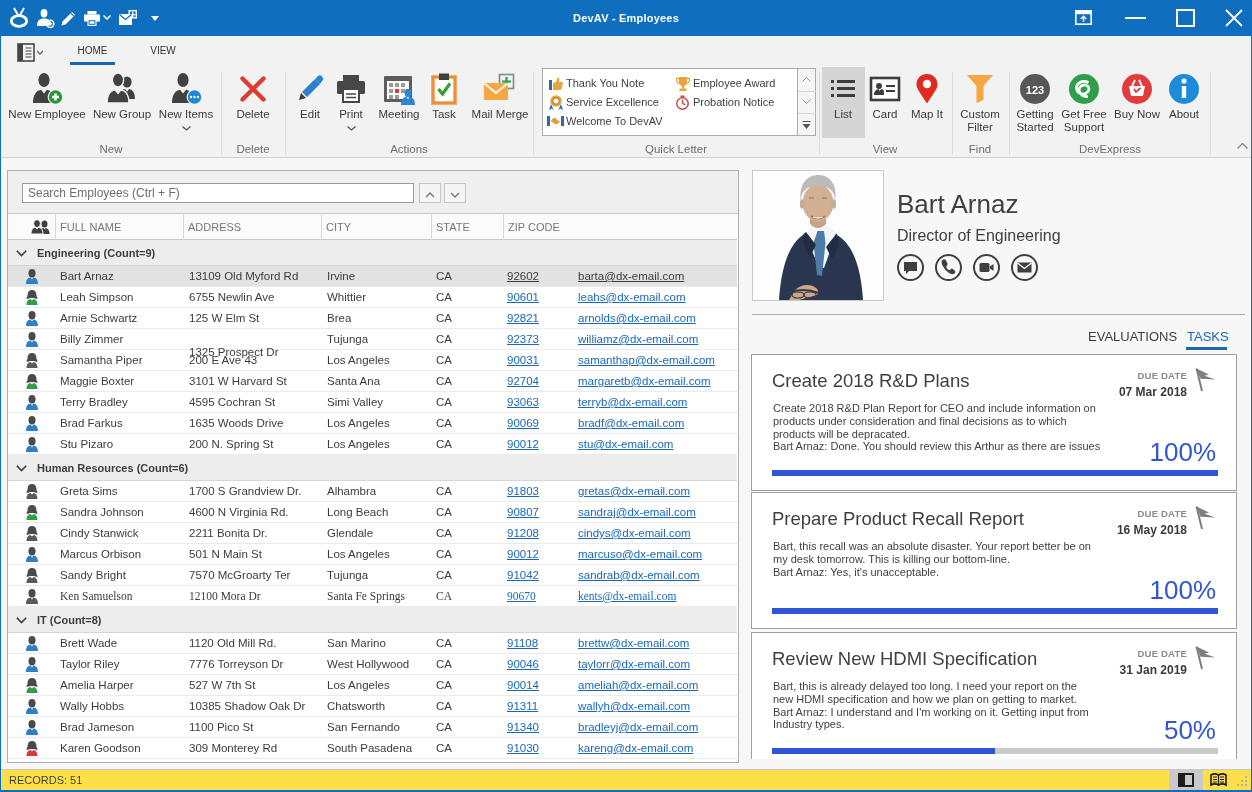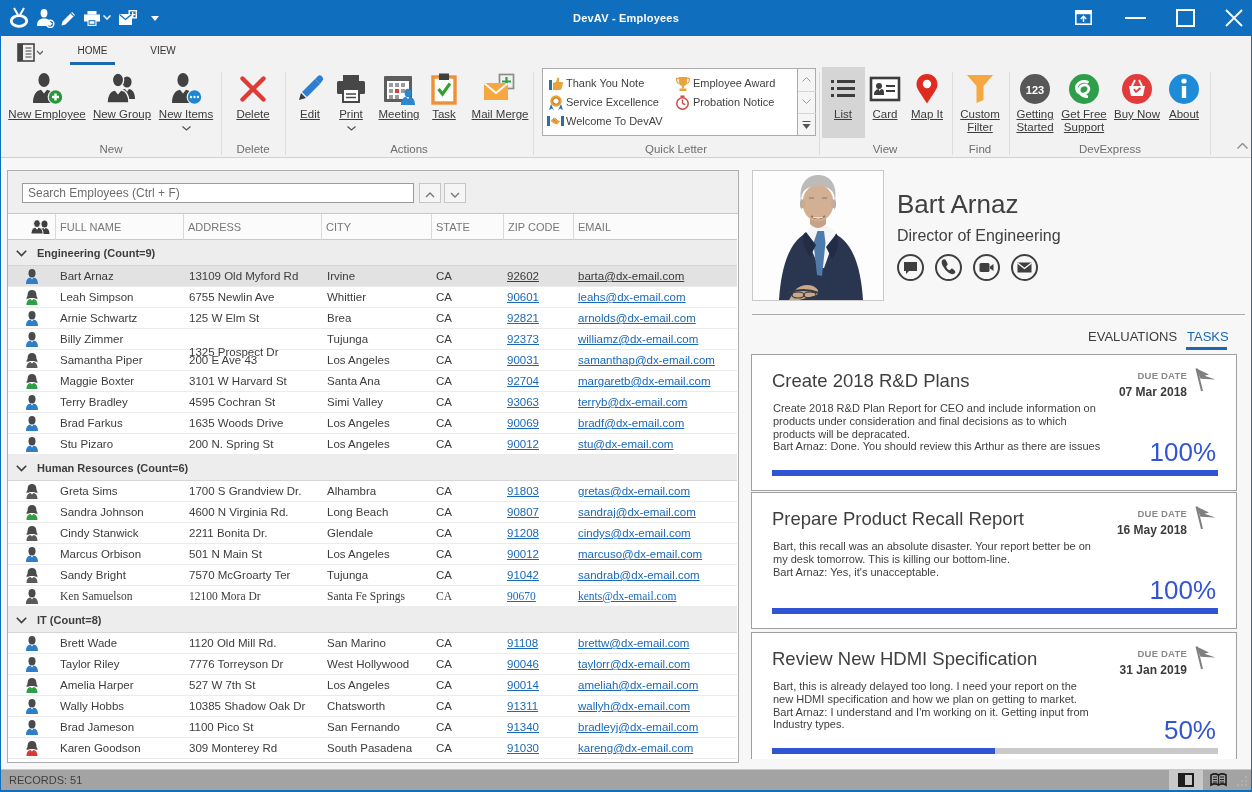--- a/index.html
+++ b/index.html
@@ -16,21 +16,21 @@
 
 #tabsrow { position:absolute; left:1px; top:36px; width:1250px; height:31px; background:#f2f2f2; }
 .rtab { position:absolute; top:0; height:31px; line-height:30px; font-size:10px; color:#333; }
 #tab-home { left:68px; width:47px; text-align:center; }
 #tab-home .ul { position:absolute; left:1px; bottom:2px; width:45px; height:3px; background:#1d66b0; }
 #tab-view { left:142px; width:40px; text-align:center; }
 
 #ribbon { position:absolute; left:1px; top:67px; width:1250px; height:91px; background:#f2f2f2; border-bottom:1px solid #d0d0d0; }
 .rsep { position:absolute; top:5px; height:83px; width:1px; background:#dcdcdc; }
 .rgl { position:absolute; top:76px; height:16px; font-size:11.5px; color:#6e6e6e; text-align:center; }
-.rbtn { position:absolute; top:2px; width:70px; text-align:center; font-size:11.5px; color:#3b3b3b;text-decoration:underline; }
+.rbtn { position:absolute; top:2px; width:70px; text-align:center; font-size:11.5px; color:#3b3b3b; }
 .rbtn .ric { display:block; margin:4px auto 3px; width:32px; height:32px; }
 .rlabel { line-height:13px; }
 
 #main { position:absolute; left:1px; top:158px; width:1250px; height:611px; background:#f7f7f7; }
 #lpanel { position:absolute; left:6px; top:12px; width:732px; height:593px; background:#efefef; border:1px solid #adadad; }
 
 #search { position:absolute; left:21px; top:25px; width:392px; height:20px; background:#fff; border:1px solid #9b9b9b; font-size:12px; color:#6d6d6d; line-height:19px; padding-left:5px; }
 .sbtn { position:absolute; top:25px; width:22px; height:20px; background:#f5f5f5; border:1px solid #c6c6c6; color:#777; text-align:center; }
 .sbtn svg { margin-top:5px; }
 
@@ -56,21 +56,21 @@
 .card { position:absolute; left:750px; margin-top:3px; width:486px; background:#fff; border:1px solid #9f9f9f; }
 .ctitle { position:absolute; left:20px; top:15px; font-size:18.5px; color:#3f3f3f; white-space:nowrap; }
 .cdue { position:absolute; right:49px; top:15px; font-size:9.5px; font-weight:bold; color:#8a8a8a; letter-spacing:0.2px; }
 .cdate { position:absolute; right:49px; top:30px; font-size:12px; font-weight:bold; color:#3b3b3b; }
 .cflag { position:absolute; right:20px; top:13px; }
 .cbody { position:absolute; left:21px; top:47px; width:400px; font-size:11px; line-height:12.8px; color:#3f3f3f; white-space:nowrap; }
 .cpct { position:absolute; right:20px; top:82px; font-size:26px; color:#3155d4; }
 .cbar { position:absolute; left:20px; top:115px; width:446px; height:6px; background:#c9c9c9; }
 .cbar .fill { position:absolute; left:0; top:0; height:6px; background:#2f55d4; }
 
-#status { position:absolute; left:1px; top:769px; width:1250px; height:21px; background:#a3a3a3; border-top:1px solid #c9c9c9; font-size:11px; color:#3f3f3f; }
+#status { position:absolute; left:1px; top:769px; width:1250px; height:21px; background:#fde047; border-top:1px solid #c9c9c9; font-size:11px; color:#3f3f3f; }
 #status .rec { position:absolute; left:8px; top:0; line-height:20px; }
 </style>
 </head>
 <body>
 <div id="titlebar">
   <div class="title">DevAV - Employees</div>
   <svg class="abs" style="left:10px;top:7px;" width="18" height="21" viewBox="0 0 18 21">
     <path d="M4 1 L8 8 M14 1 L10 8" stroke="#fff" stroke-width="2" fill="none"></path>
     <ellipse cx="9" cy="14" rx="7.7" ry="5.3" fill="none" stroke="#fff" stroke-width="2.8"></ellipse>
   </svg>
@@ -379,21 +379,20 @@
           <ellipse cx="14.5" cy="4" rx="3" ry="3.6" fill="#3f3f3f"></ellipse>
           <path d="M9.5 14 C9.5 9.5 11.5 8.2 13.5 7.9 L14.5 9.5 L15.5 7.9 C17.5 8.2 19.5 9.5 19.5 14 Z" fill="#3f3f3f"></path>
           <ellipse cx="7" cy="3.6" rx="3.4" ry="4" fill="#3f3f3f" stroke="#fbfbfb" stroke-width="1"></ellipse>
           <path d="M1 14 C1 9 3.5 7.6 5.5 7.3 L7 9.2 L8.5 7.3 C10.5 7.6 13 9 13 14 Z" fill="#3f3f3f" stroke="#fbfbfb" stroke-width="1"></path>
         </svg>
         <div class="hcol" style="left:47px;width:128px;">FULL NAME</div>
         <div class="hcol" style="left:175px;width:138px;">ADDRESS</div>
         <div class="hcol" style="left:313px;width:110px;">CITY</div>
         <div class="hcol" style="left:423px;width:72px;">STATE</div>
         <div class="hcol" style="left:495px;width:70px;">ZIP CODE</div>
-        <div class="hcol" style="left:565px;width:164px;">EMAIL</div>
       </div>
       <div class="ggroup" style="top:26px;">
         <svg class="abs" style="left:8px;top:10px;" width="11" height="7" viewBox="0 0 11 7">
           <path d="M0.8 0.8 L5.5 5.5 L10.2 0.8" stroke="#3d3d3d" stroke-width="1.6" fill="none"></path>
         </svg>
         <span class="gt">Engineering (Count=9)</span>
       </div>
       <div class="grow sel" style="top:52px;background:#e2e2e2;">
         <svg class="picon" width="14" height="15" viewBox="0 0 14 15">
           <ellipse cx="7" cy="4.2" rx="3.5" ry="4.2" fill="#4a4a4a"></ellipse>

